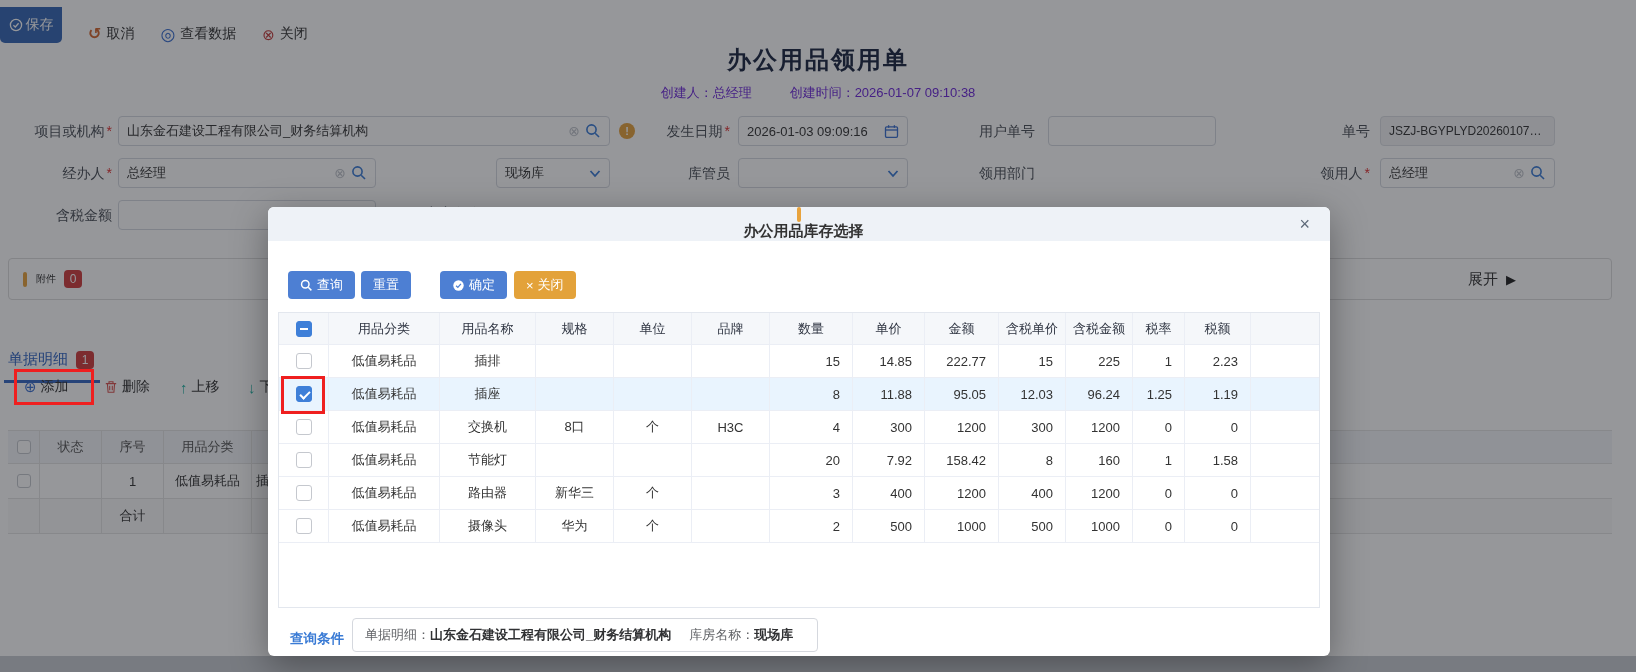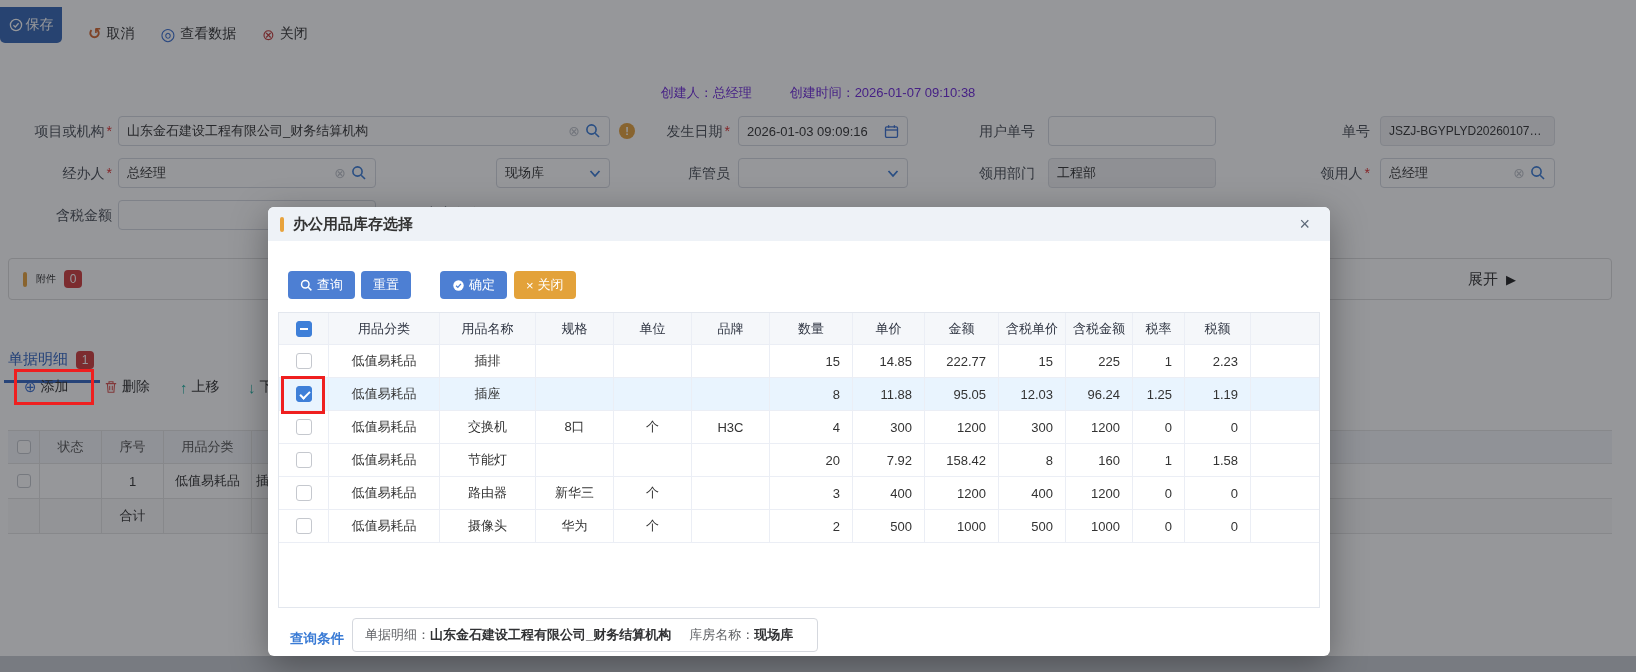--- a/index.html
+++ b/index.html
@@ -66,21 +66,21 @@
   .checkbox.checked { background:#3e7fd8; border-color:#3e7fd8; }
   .checkbox.checked::after { content:""; position:absolute; left:5px; top:2px; width:4px; height:8px; border:solid #fff; border-width:0 2px 2px 0; transform:rotate(45deg); }
   .checkbox.indet { background:#3e7fd8; border-color:#3e7fd8; }
   .checkbox.indet::after { content:""; position:absolute; left:3px; top:6px; width:8px; height:2px; background:#fff; }
 
   
   .dim { position:absolute; inset:0; background:rgba(22,25,32,0.45); z-index:10; }
 
   
   .modal { position:absolute; left:268px; top:207px; width:1062px; height:449px; background:#fff; border-radius:6px; box-shadow:0 10px 36px rgba(0,0,0,0.35); z-index:20; }
-  .modal-header { height:34px; background:#eef2f7; border-radius:6px 6px 0 0; display:flex; align-items:center; padding:0 12px; }
+  .modal-header { height:34px; background:#eef2f7; border-radius:6px 6px 0 0; display:flex; align-items:center; padding:0 12px;flex-direction:column; }
   .modal-title { font-size:15px; font-weight:bold; color:#333; margin-left:9px; }
   .modal-close { position:absolute; right:20px; top:6px; font-size:18px; color:#5f6b7a; cursor:pointer; line-height:22px; }
   .modal-btns { position:absolute; left:20px; top:64px; display:flex; align-items:center; }
   .mbtn { height:28px; border-radius:4px; color:#fff; font-size:13px; display:flex; align-items:center; justify-content:center; gap:4px; cursor:pointer; padding:0 12px; }
   .mbtn.blue { background:#4d7fd3;text-align:center; }
   .mbtn.orange { background:#e3a23a; }
   .mb-query { margin-left:0; }
   .mb-reset { margin-left:6px; }
   .mb-confirm { margin-left:29px; }
   .mb-close { margin-left:7px; }
@@ -127,20 +127,21 @@
     <div class="tb-item">
       <span class="tb-ico ico-eye">◎</span>
       <span>查看数据</span>
     </div>
     <div class="tb-item">
       <span class="tb-ico ico-xcircle">⊗</span>
       <span>关闭</span>
     </div>
   </div>
 
+  <div class="doc-title">办公用品领用单</div>
   <div class="creator-line">
     <span><span>创建人：</span><span>总经理</span></span>
     <span><span>创建时间：</span><span>2026-01-07 09:10:38</span></span>
   </div>
 
   <div class="lbl" style="left:8px;top:116px;width:104px;"><span>项目或机构</span><span class="req">*</span></div>
   <div class="inp" style="left:118px;top:116px;width:492px;">
     <span class="val">山东金石建设工程有限公司_财务结算机构</span>
     <span class="clear-ico">⊗</span>
     <svg width="16" height="16" viewBox="0 0 16 16">
@@ -185,23 +186,20 @@
       </svg>
   </div>
   <div class="lbl" style="left:640px;top:158px;width:90px;">库管员</div>
   <div class="inp" style="left:738px;top:158px;width:170px;">
     <span class="val"></span>
     <svg width="12" height="9" viewBox="0 0 12 9">
         <polyline points="1.5,2 6,7 10.5,2" fill="none" stroke="#3a7bd5" stroke-width="1.8"></polyline>
       </svg>
   </div>
   <div class="lbl" style="left:945px;top:158px;width:90px;">领用部门</div>
-  <div class="inp readonly" style="left:1048px;top:158px;width:168px;">
-    <span class="val">工程部</span>
-  </div>
   <div class="lbl" style="left:1270px;top:158px;width:100px;"><span>领用人</span><span class="req">*</span></div>
   <div class="inp" style="left:1380px;top:158px;width:175px;">
     <span class="val">总经理</span>
     <span class="clear-ico">⊗</span>
     <svg width="16" height="16" viewBox="0 0 16 16">
         <circle cx="6.5" cy="6.5" r="4.6" fill="none" stroke="#3a7bd5" stroke-width="1.6"></circle>
         <line x1="10.2" y1="10.2" x2="14" y2="14" stroke="#3a7bd5" stroke-width="1.6"></line>
       </svg>
   </div>
 

